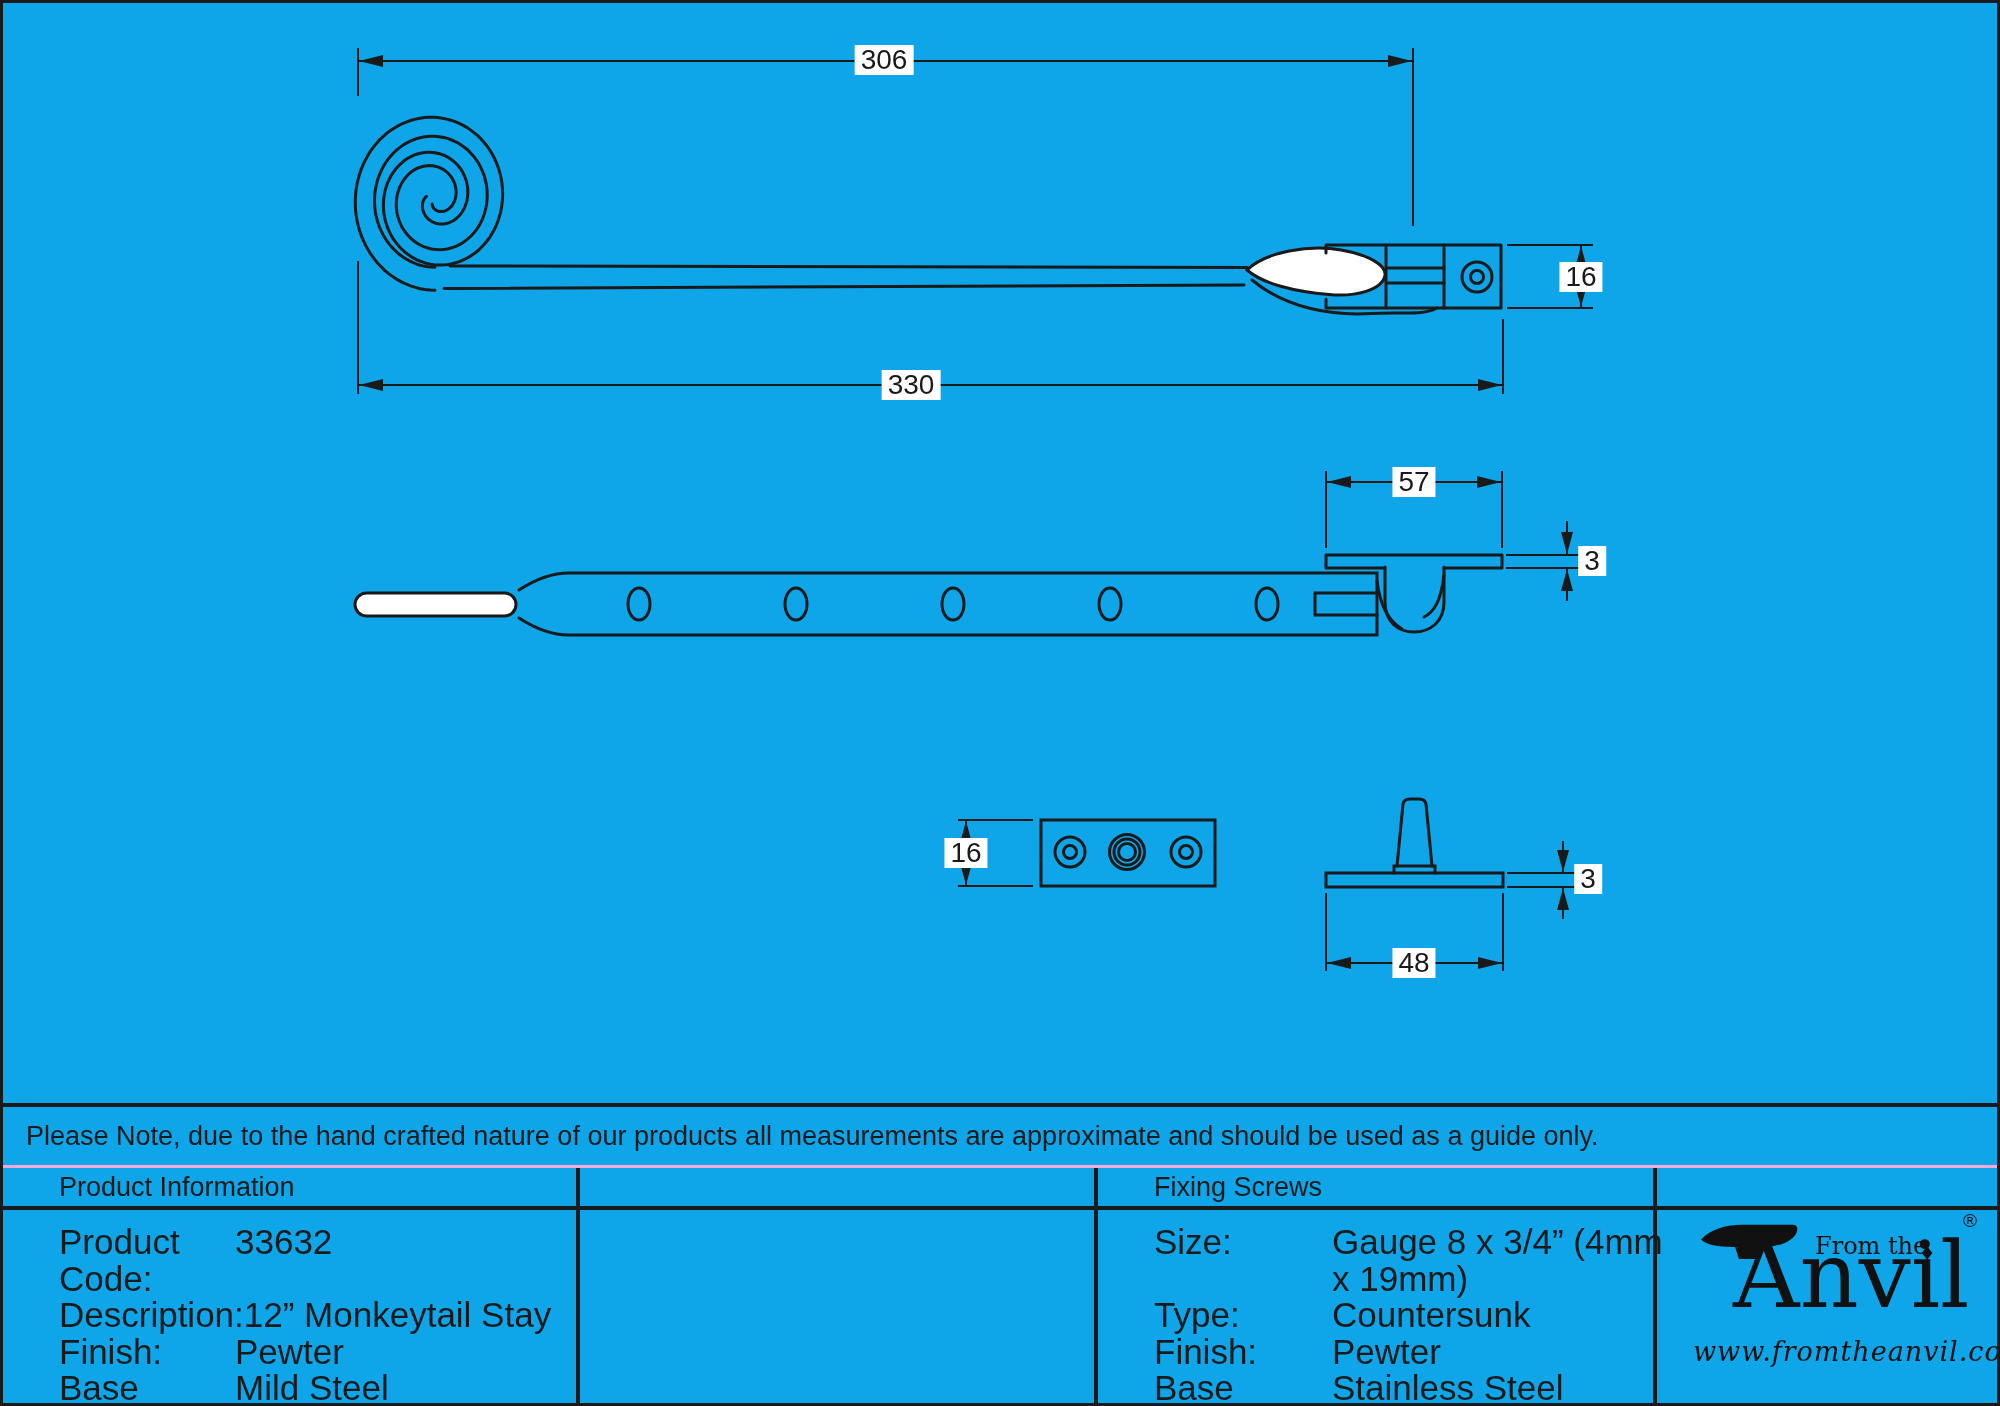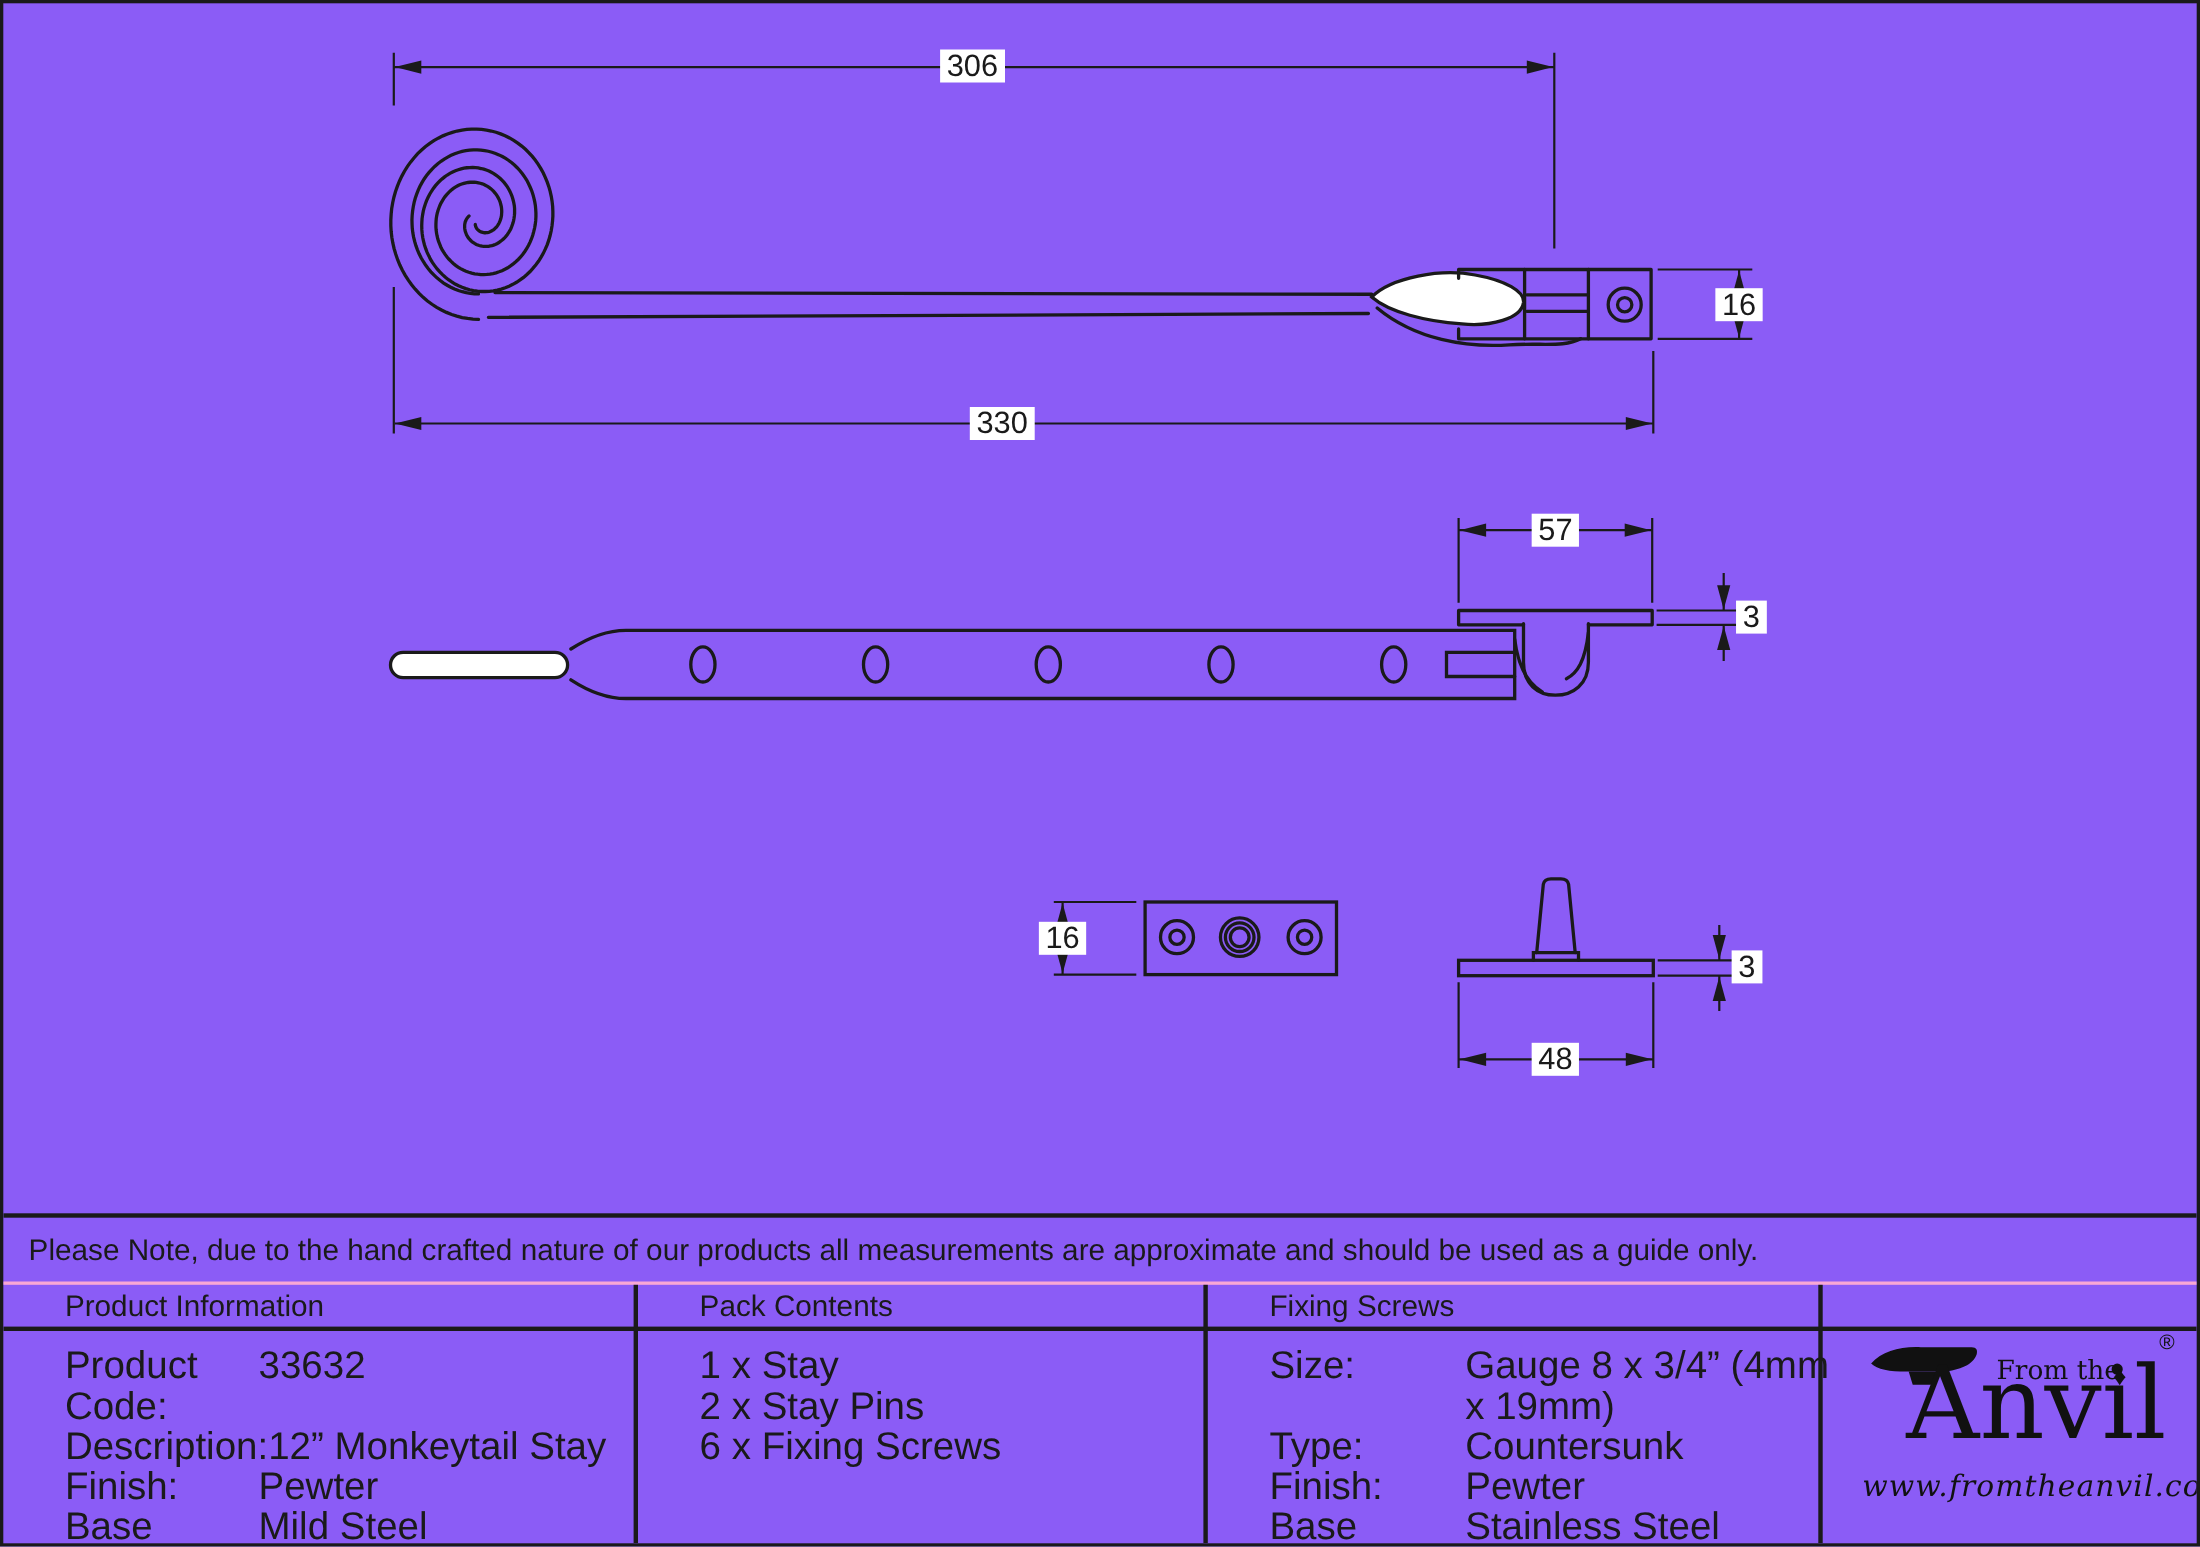--- a/index.html
+++ b/index.html
@@ -1,16 +1,16 @@
 <!DOCTYPE html>
 <html><head>
 <meta charset="utf-8">
 <style>
   html,body{margin:0;padding:0;background:#888;}
-  .page{position:relative;width:2000px;height:1406px;background:#8b5cf6;border:3px solid #1a1a1a;
+  .page{position:relative;width:2000px;height:1406px;background:#0ea5e9;border:3px solid #1a1a1a;
         box-sizing:border-box;font-family:"Liberation Sans",sans-serif;color:#1a1a1a;overflow:hidden;}
   .drawing{position:absolute;left:0;top:0;width:1994px;height:1100px;}
   .dim-label{position:absolute;transform:translate(-50%,-50%);background:#fff;padding:0 6px;
              font-size:28px;line-height:30px;color:#1a1a1a;white-space:nowrap;}
   
   .note-band{position:absolute;left:0;top:1100px;width:1994px;height:65px;box-sizing:border-box;
              border-top:4px solid #1a1a1a;border-bottom:3px solid #f9a8d4;display:flex;align-items:center;
              padding-left:23px;font-size:27px;}
   
   .spec-table{position:absolute;left:0;top:1165px;width:1994px;bottom:0;}
@@ -147,28 +147,20 @@
           <span class="lbl">Finish:</span>
           <span class="val">Pewter</span>
         </div>
         <div class="spec-row">
           <span class="lbl">Base Material:</span>
           <span class="val">Mild Steel</span>
         </div>
       </div>
     </div>
 
-    <div class="cell" style="left:577px;width:514px">
-      <div class="cell-header">Pack Contents</div>
-      <div class="cell-body">
-        <div class="pack-item">1 x Stay</div>
-        <div class="pack-item">2 x Stay Pins</div>
-        <div class="pack-item">6 x Fixing Screws</div>
-      </div>
-    </div>
 
     <div class="cell fix" style="left:1095px;width:555px">
       <div class="cell-header">Fixing Screws</div>
       <div class="cell-body">
         <div class="spec-row">
           <span class="lbl">Size:</span>
           <span class="val">Gauge 8 x 3/4” (4mm x 19mm)</span>
         </div>
         <div class="spec-row">
           <span class="lbl">Type:</span>

